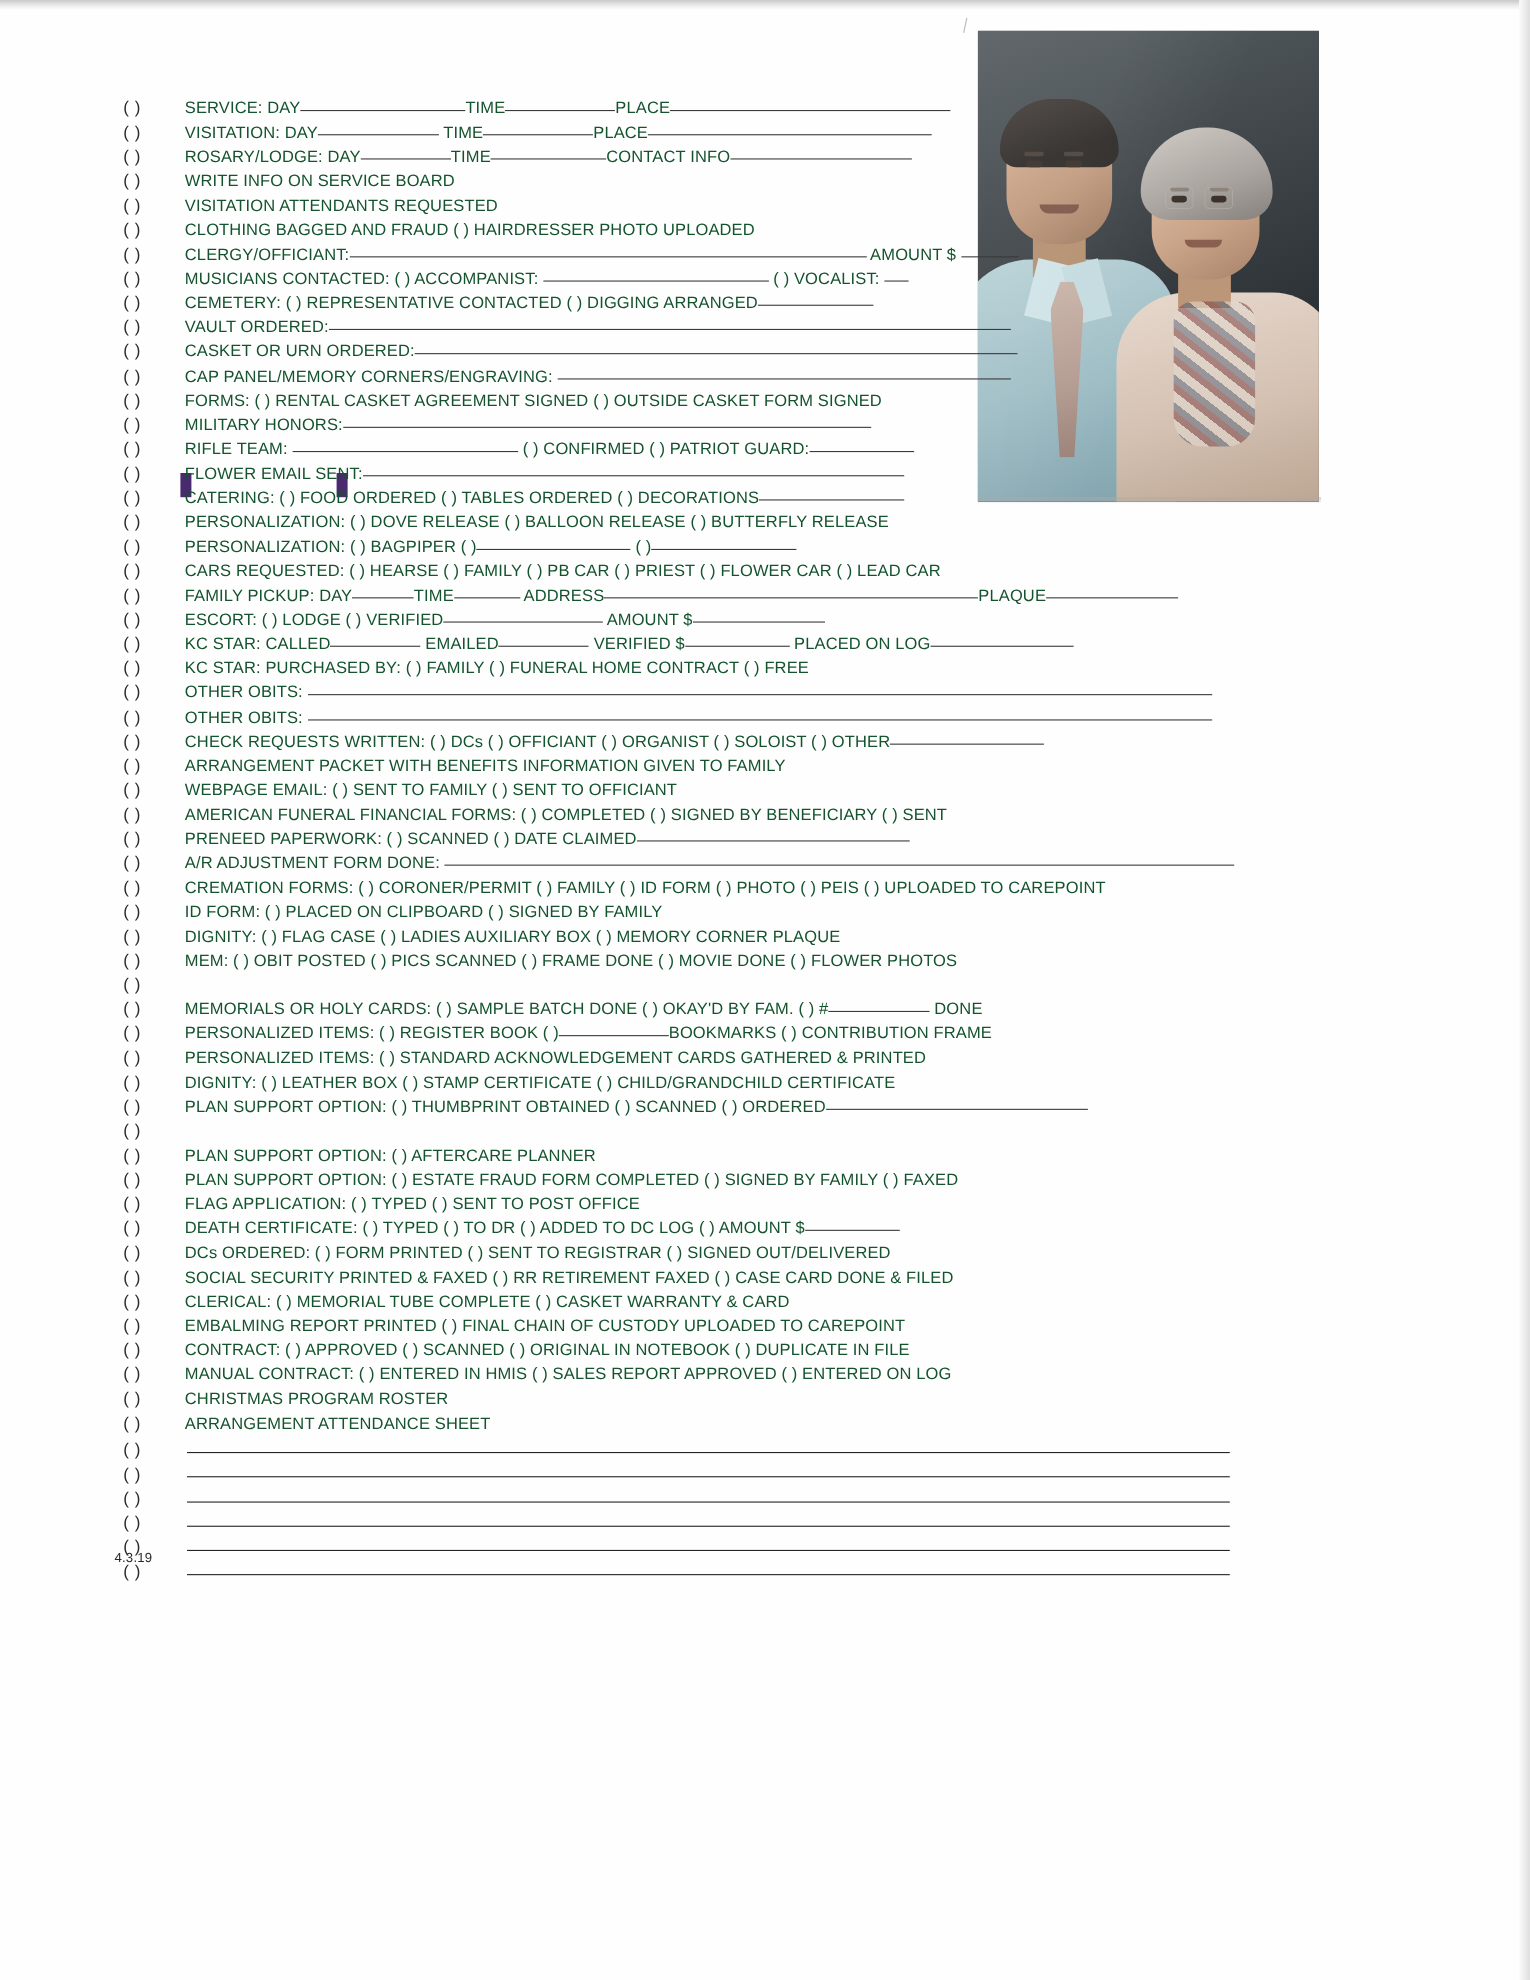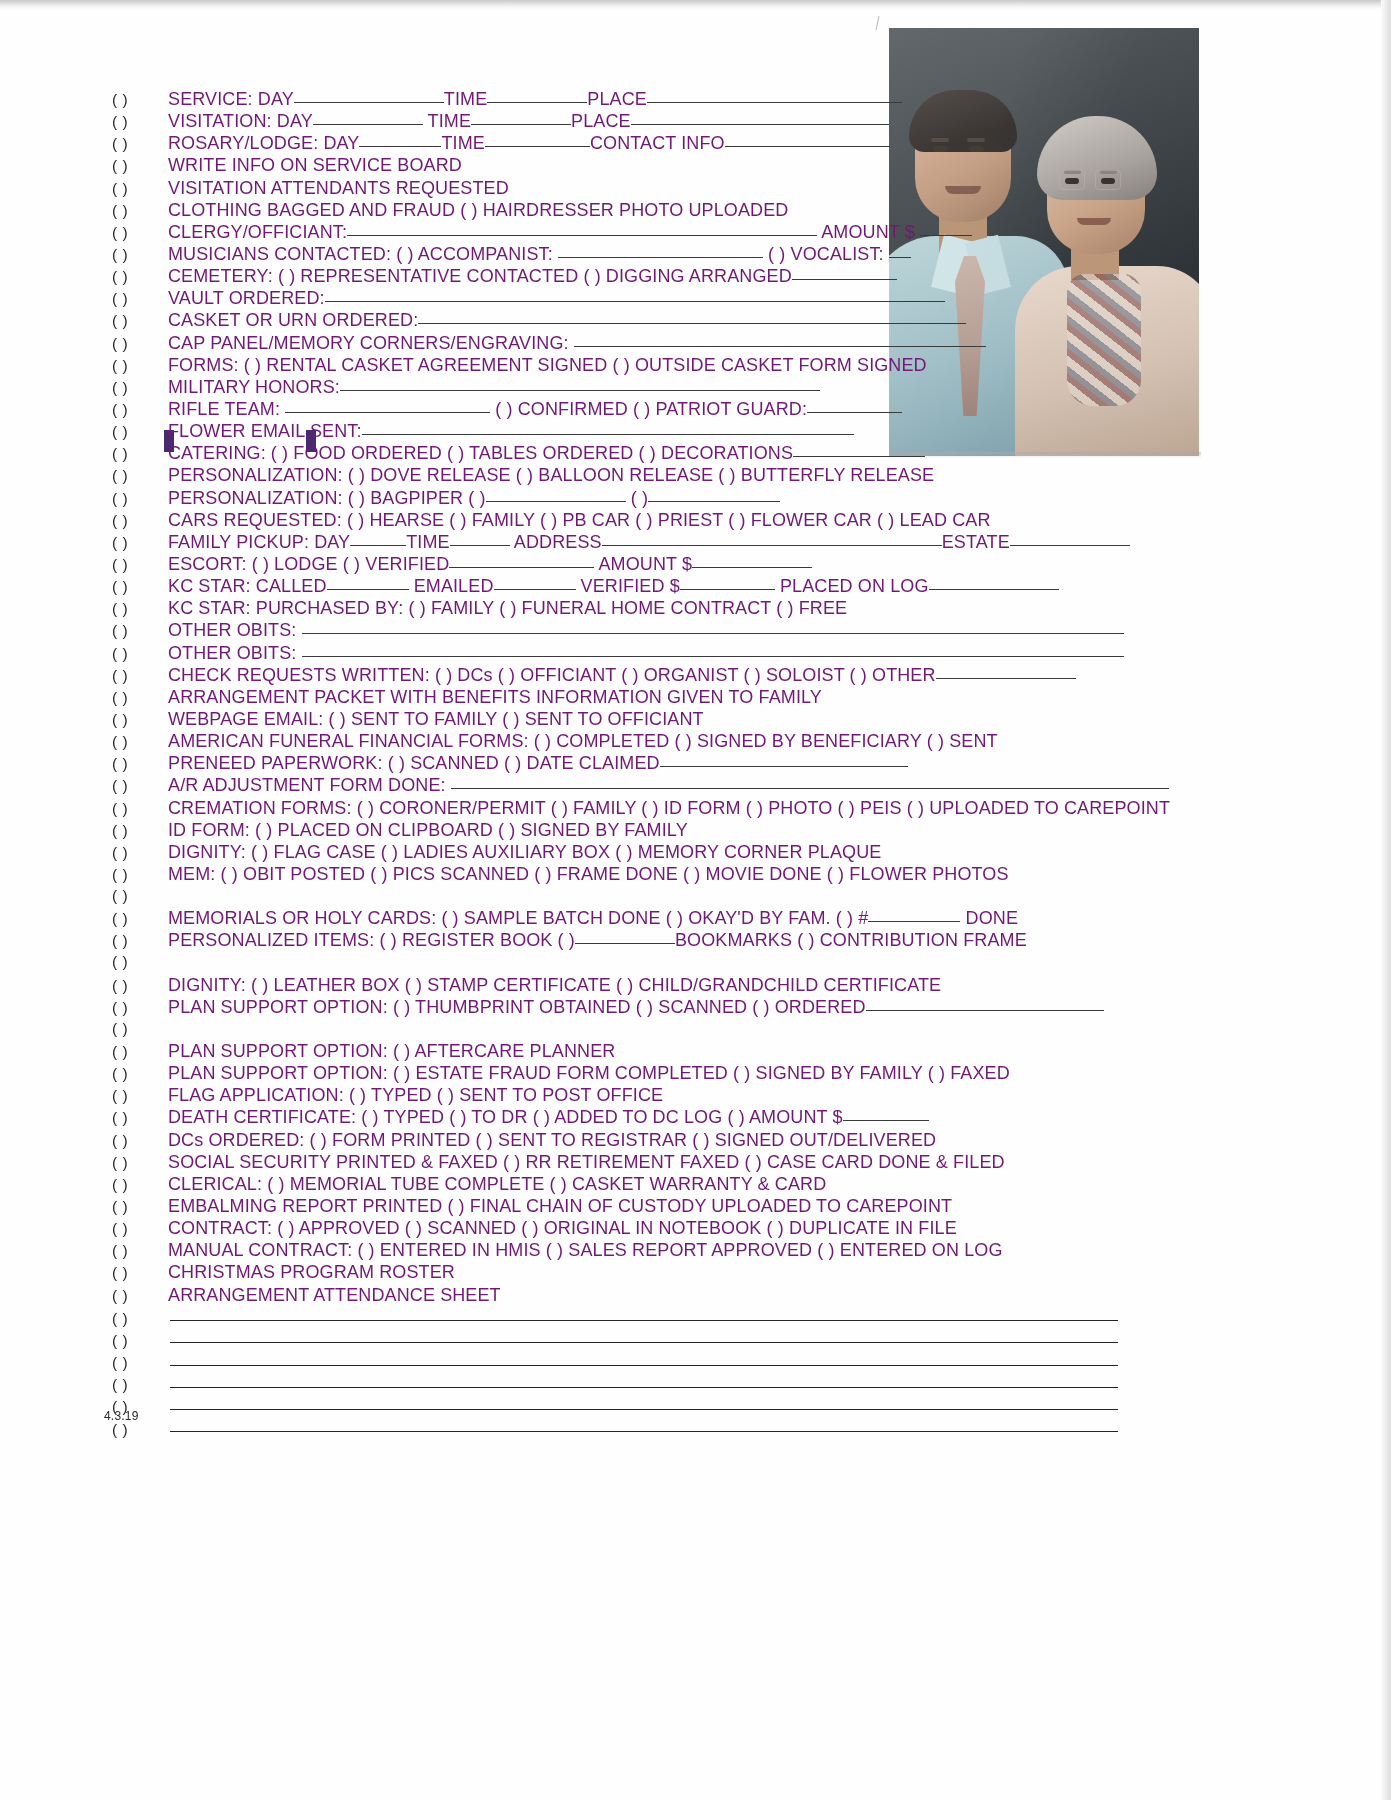--- a/index.html
+++ b/index.html
@@ -167,22 +167,22 @@
   .box {
     flex:0 0 auto;
     width:56px;
     font-size:15.5px;
     color:#2b2b2b;
     letter-spacing:.5px;
     font-family:"Liberation Sans", sans-serif;
   }
   .txt {
     flex:0 0 auto;
-    font-size:18px;
-    color:#701a75;
+    font-size:15px;
+    color:#14532d;
     letter-spacing:.12px;
     line-height:1;
   }
   .rule {
     display:inline-block;
     border-bottom:1.1px solid #3a3a3a;
     vertical-align:baseline;
     height:1px;
     position:relative;
     top:-2px;
@@ -326,21 +326,21 @@
       <div class="row">
         <span class="box">(    )</span>
         <span class="txt"><span>PERSONALIZATION:  (  ) BAGPIPER          (  )</span><span class="rule" style="width: 140px;"></span><span>  (  )</span><span class="rule" style="width: 132px;"></span></span>
       </div>
       <div class="row">
         <span class="box">(    )</span>
         <span class="txt"><span>CARS REQUESTED: (  ) HEARSE   (  ) FAMILY (  ) PB CAR (  ) PRIEST (  ) FLOWER CAR (  ) LEAD CAR</span></span>
       </div>
       <div class="row">
         <span class="box">(    )</span>
-        <span class="txt"><span>FAMILY PICKUP: DAY</span><span class="rule" style="width: 56px;"></span><span>TIME</span><span class="rule" style="width: 60px;"></span><span> ADDRESS</span><span class="rule" style="width: 340px;"></span><span>ESTATE</span><span class="rule" style="width: 120px;"></span></span>
+        <span class="txt"><span>FAMILY PICKUP: DAY</span><span class="rule" style="width: 56px;"></span><span>TIME</span><span class="rule" style="width: 60px;"></span><span> ADDRESS</span><span class="rule" style="width: 340px;"></span><span>PLAQUE</span><span class="rule" style="width: 120px;"></span></span>
       </div>
       <div class="row">
         <span class="box">(    )</span>
         <span class="txt"><span>ESCORT: (  ) LODGE   (  ) VERIFIED</span><span class="rule" style="width: 145px;"></span><span>  AMOUNT $</span><span class="rule" style="width: 120px;"></span></span>
       </div>
       <div class="row">
         <span class="box">(    )</span>
         <span class="txt"><span>KC STAR:  CALLED</span><span class="rule" style="width: 82px;"></span><span>  EMAILED</span><span class="rule" style="width: 82px;"></span><span>  VERIFIED $</span><span class="rule" style="width: 95px;"></span><span>   PLACED ON LOG</span><span class="rule" style="width: 130px;"></span></span>
       </div>
       <div class="row">
@@ -401,20 +401,21 @@
       <div class="row">
         <span class="box">(    )</span>
         <span class="txt"><span>MEMORIALS  OR  HOLY CARDS: (  ) SAMPLE BATCH DONE  (  ) OKAY'D BY FAM.  (  ) #</span><span class="rule" style="width: 92px;"></span><span> DONE</span></span>
       </div>
       <div class="row">
         <span class="box">(    )</span>
         <span class="txt"><span>PERSONALIZED ITEMS:  (  ) REGISTER BOOK    (  )</span><span class="rule" style="width: 100px;"></span><span>BOOKMARKS  (  ) CONTRIBUTION FRAME</span></span>
       </div>
       <div class="row">
         <span class="box">(    )</span>
+        <span class="txt"><span>PERSONALIZED ITEMS:  (  ) STANDARD ACKNOWLEDGEMENT CARDS GATHERED &amp; PRINTED</span></span>
       </div>
       <div class="row">
         <span class="box">(    )</span>
         <span class="txt"><span>DIGNITY: (  ) LEATHER BOX  (  ) STAMP CERTIFICATE (  ) CHILD/GRANDCHILD CERTIFICATE</span></span>
       </div>
       <div class="row">
         <span class="box">(    )</span>
         <span class="txt"><span>PLAN SUPPORT OPTION:  (  ) THUMBPRINT OBTAINED  (  ) SCANNED  (  ) ORDERED</span><span class="rule" style="width: 238px;"></span></span>
       </div>
       <div class="row">

